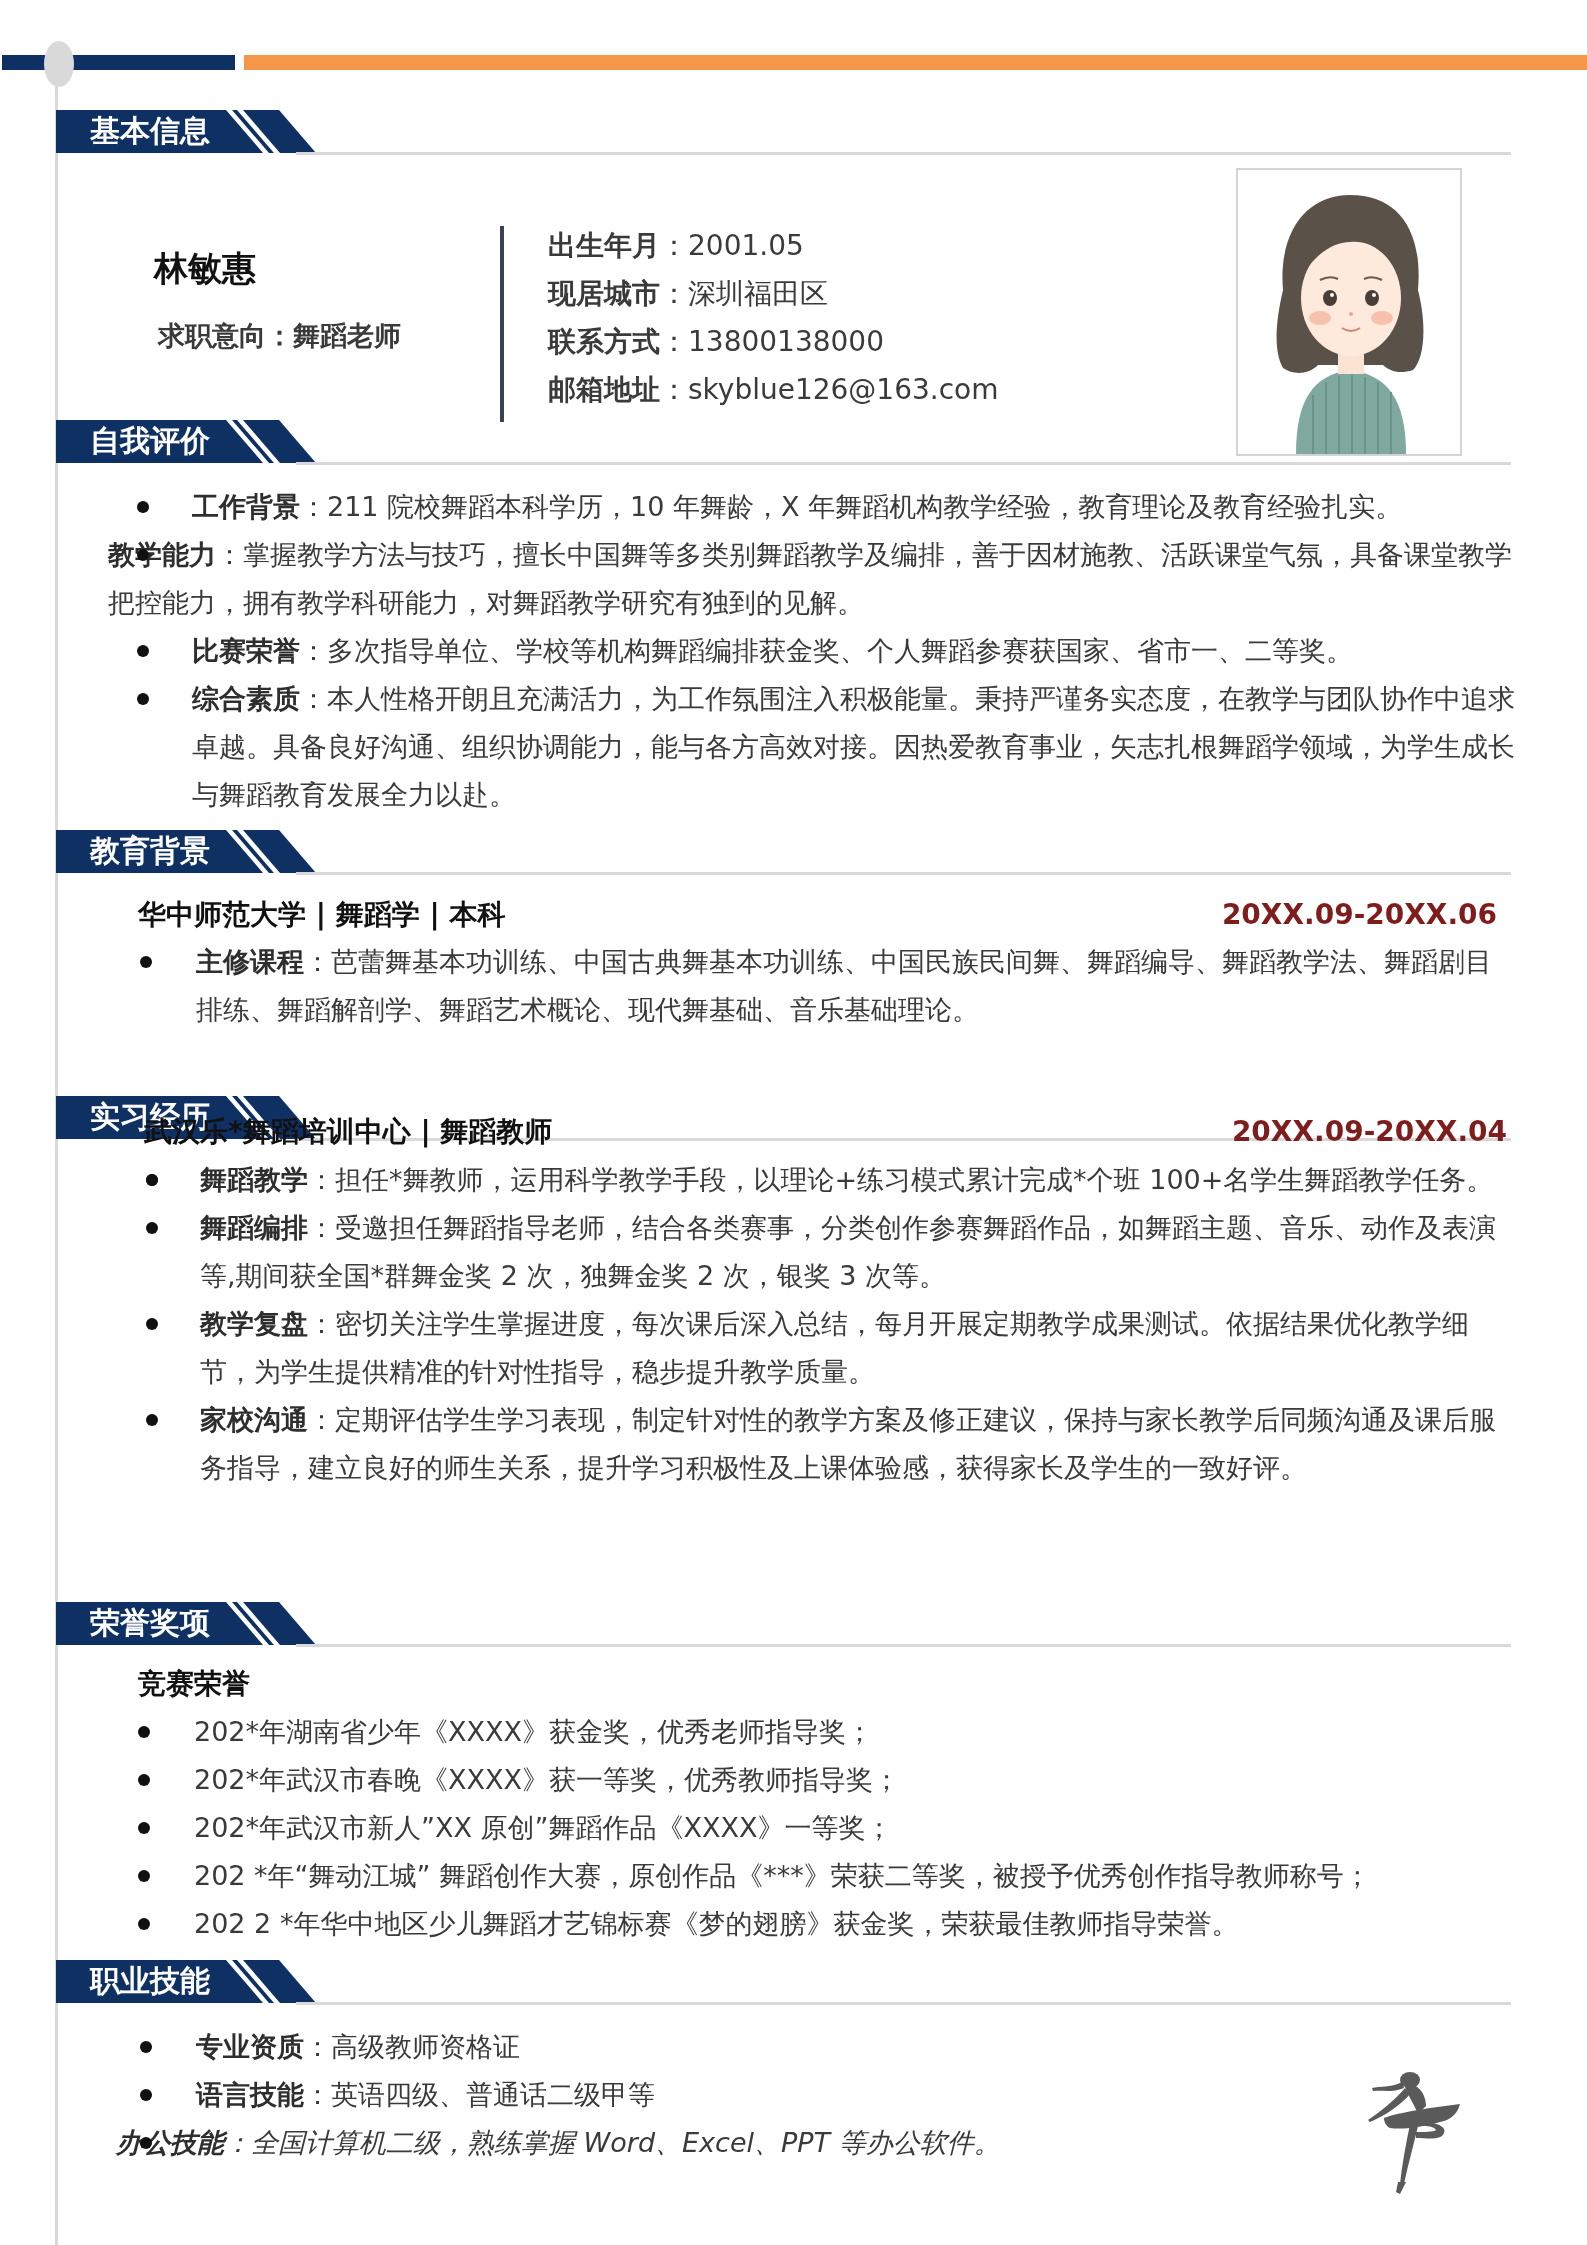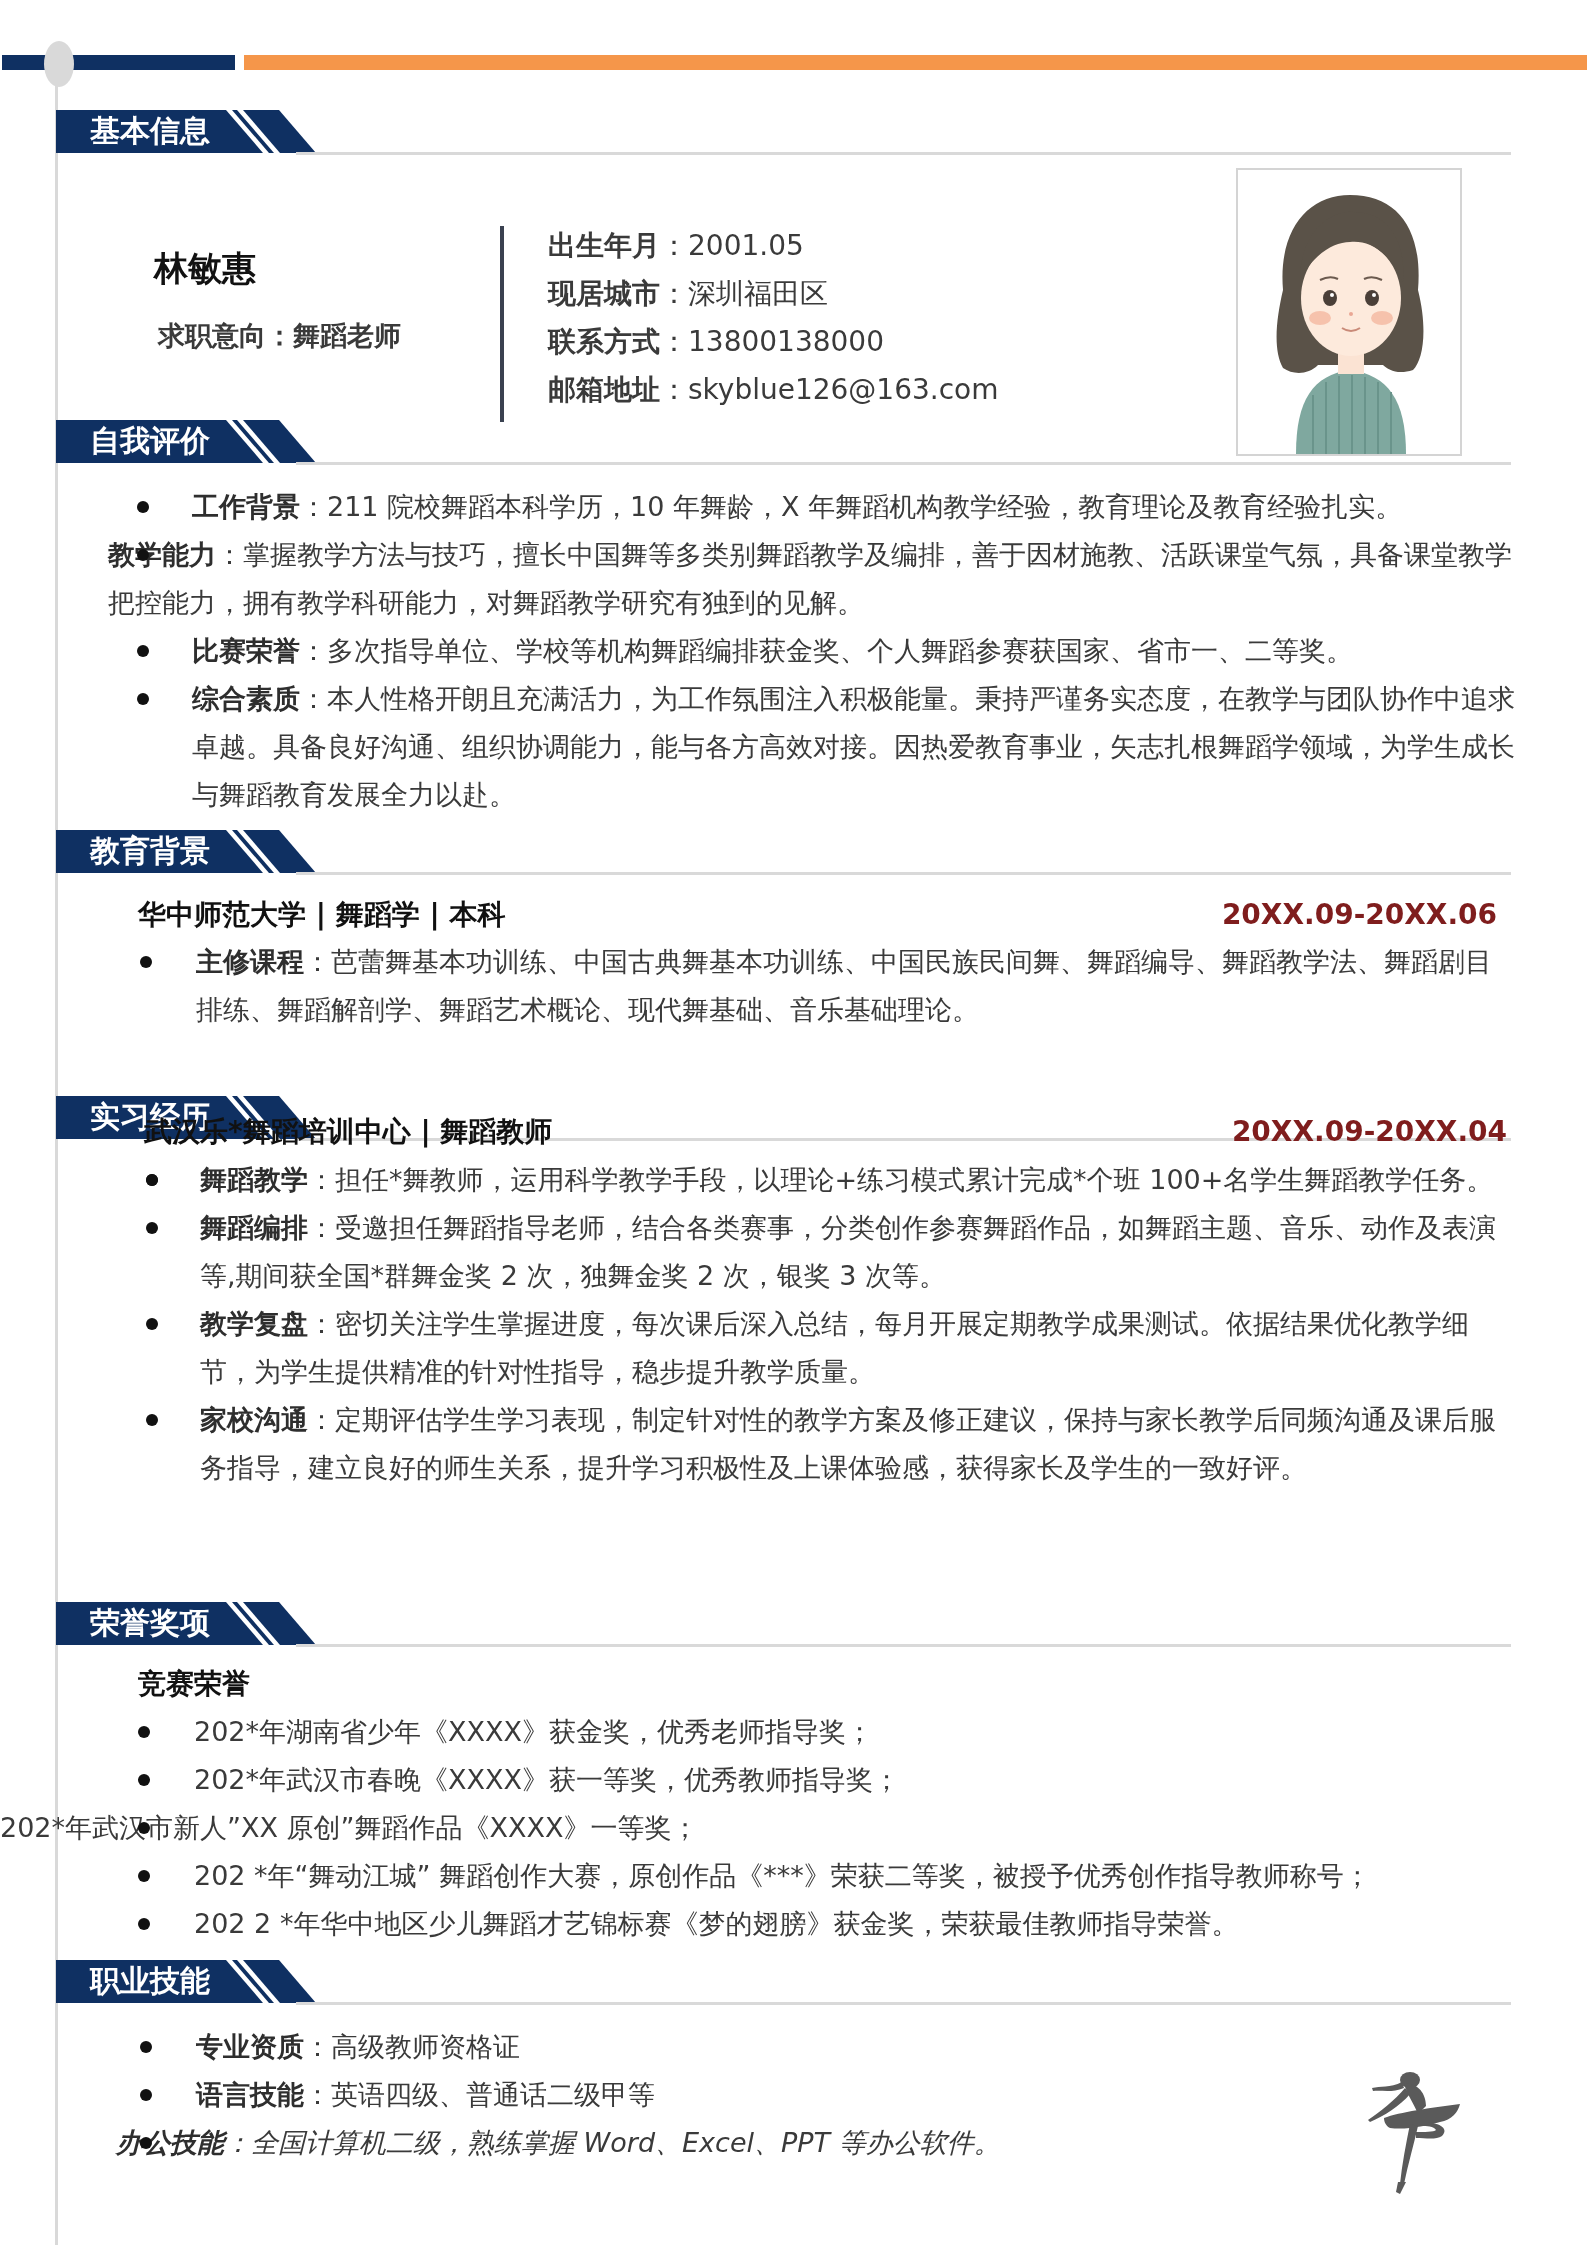--- a/index.html
+++ b/index.html
@@ -212,21 +212,21 @@
 
 <div class="blist" style="top:1708px;">
   <div class="bitem" style="padding-left:194px;">
     <span class="bullet" style="left:138px;"></span>
     <span class="txt">202*年湖南省少年《XXXX》获金奖，优秀老师指导奖；</span>
   </div>
   <div class="bitem" style="padding-left:194px;">
     <span class="bullet" style="left:138px;"></span>
     <span class="txt">202*年武汉市春晚《XXXX》获一等奖，优秀教师指导奖；</span>
   </div>
-  <div class="bitem" style="">
+  <div class="bitem" style="padding-left:194px;">
     <span class="bullet" style="left:138px;"></span>
     <span class="txt">202*年武汉市新人”XX 原创”舞蹈作品《XXXX》一等奖；</span>
   </div>
   <div class="bitem" style="padding-left:194px;">
     <span class="bullet" style="left:138px;"></span>
     <span class="txt">202 *年“舞动江城” 舞蹈创作大赛，原创作品《***》荣获二等奖，被授予优秀创作指导教师称号；</span>
   </div>
   <div class="bitem" style="padding-left:194px;">
     <span class="bullet" style="left:138px;"></span>
     <span class="txt">202 2 *年华中地区少儿舞蹈才艺锦标赛《梦的翅膀》获金奖，荣获最佳教师指导荣誉。</span>

